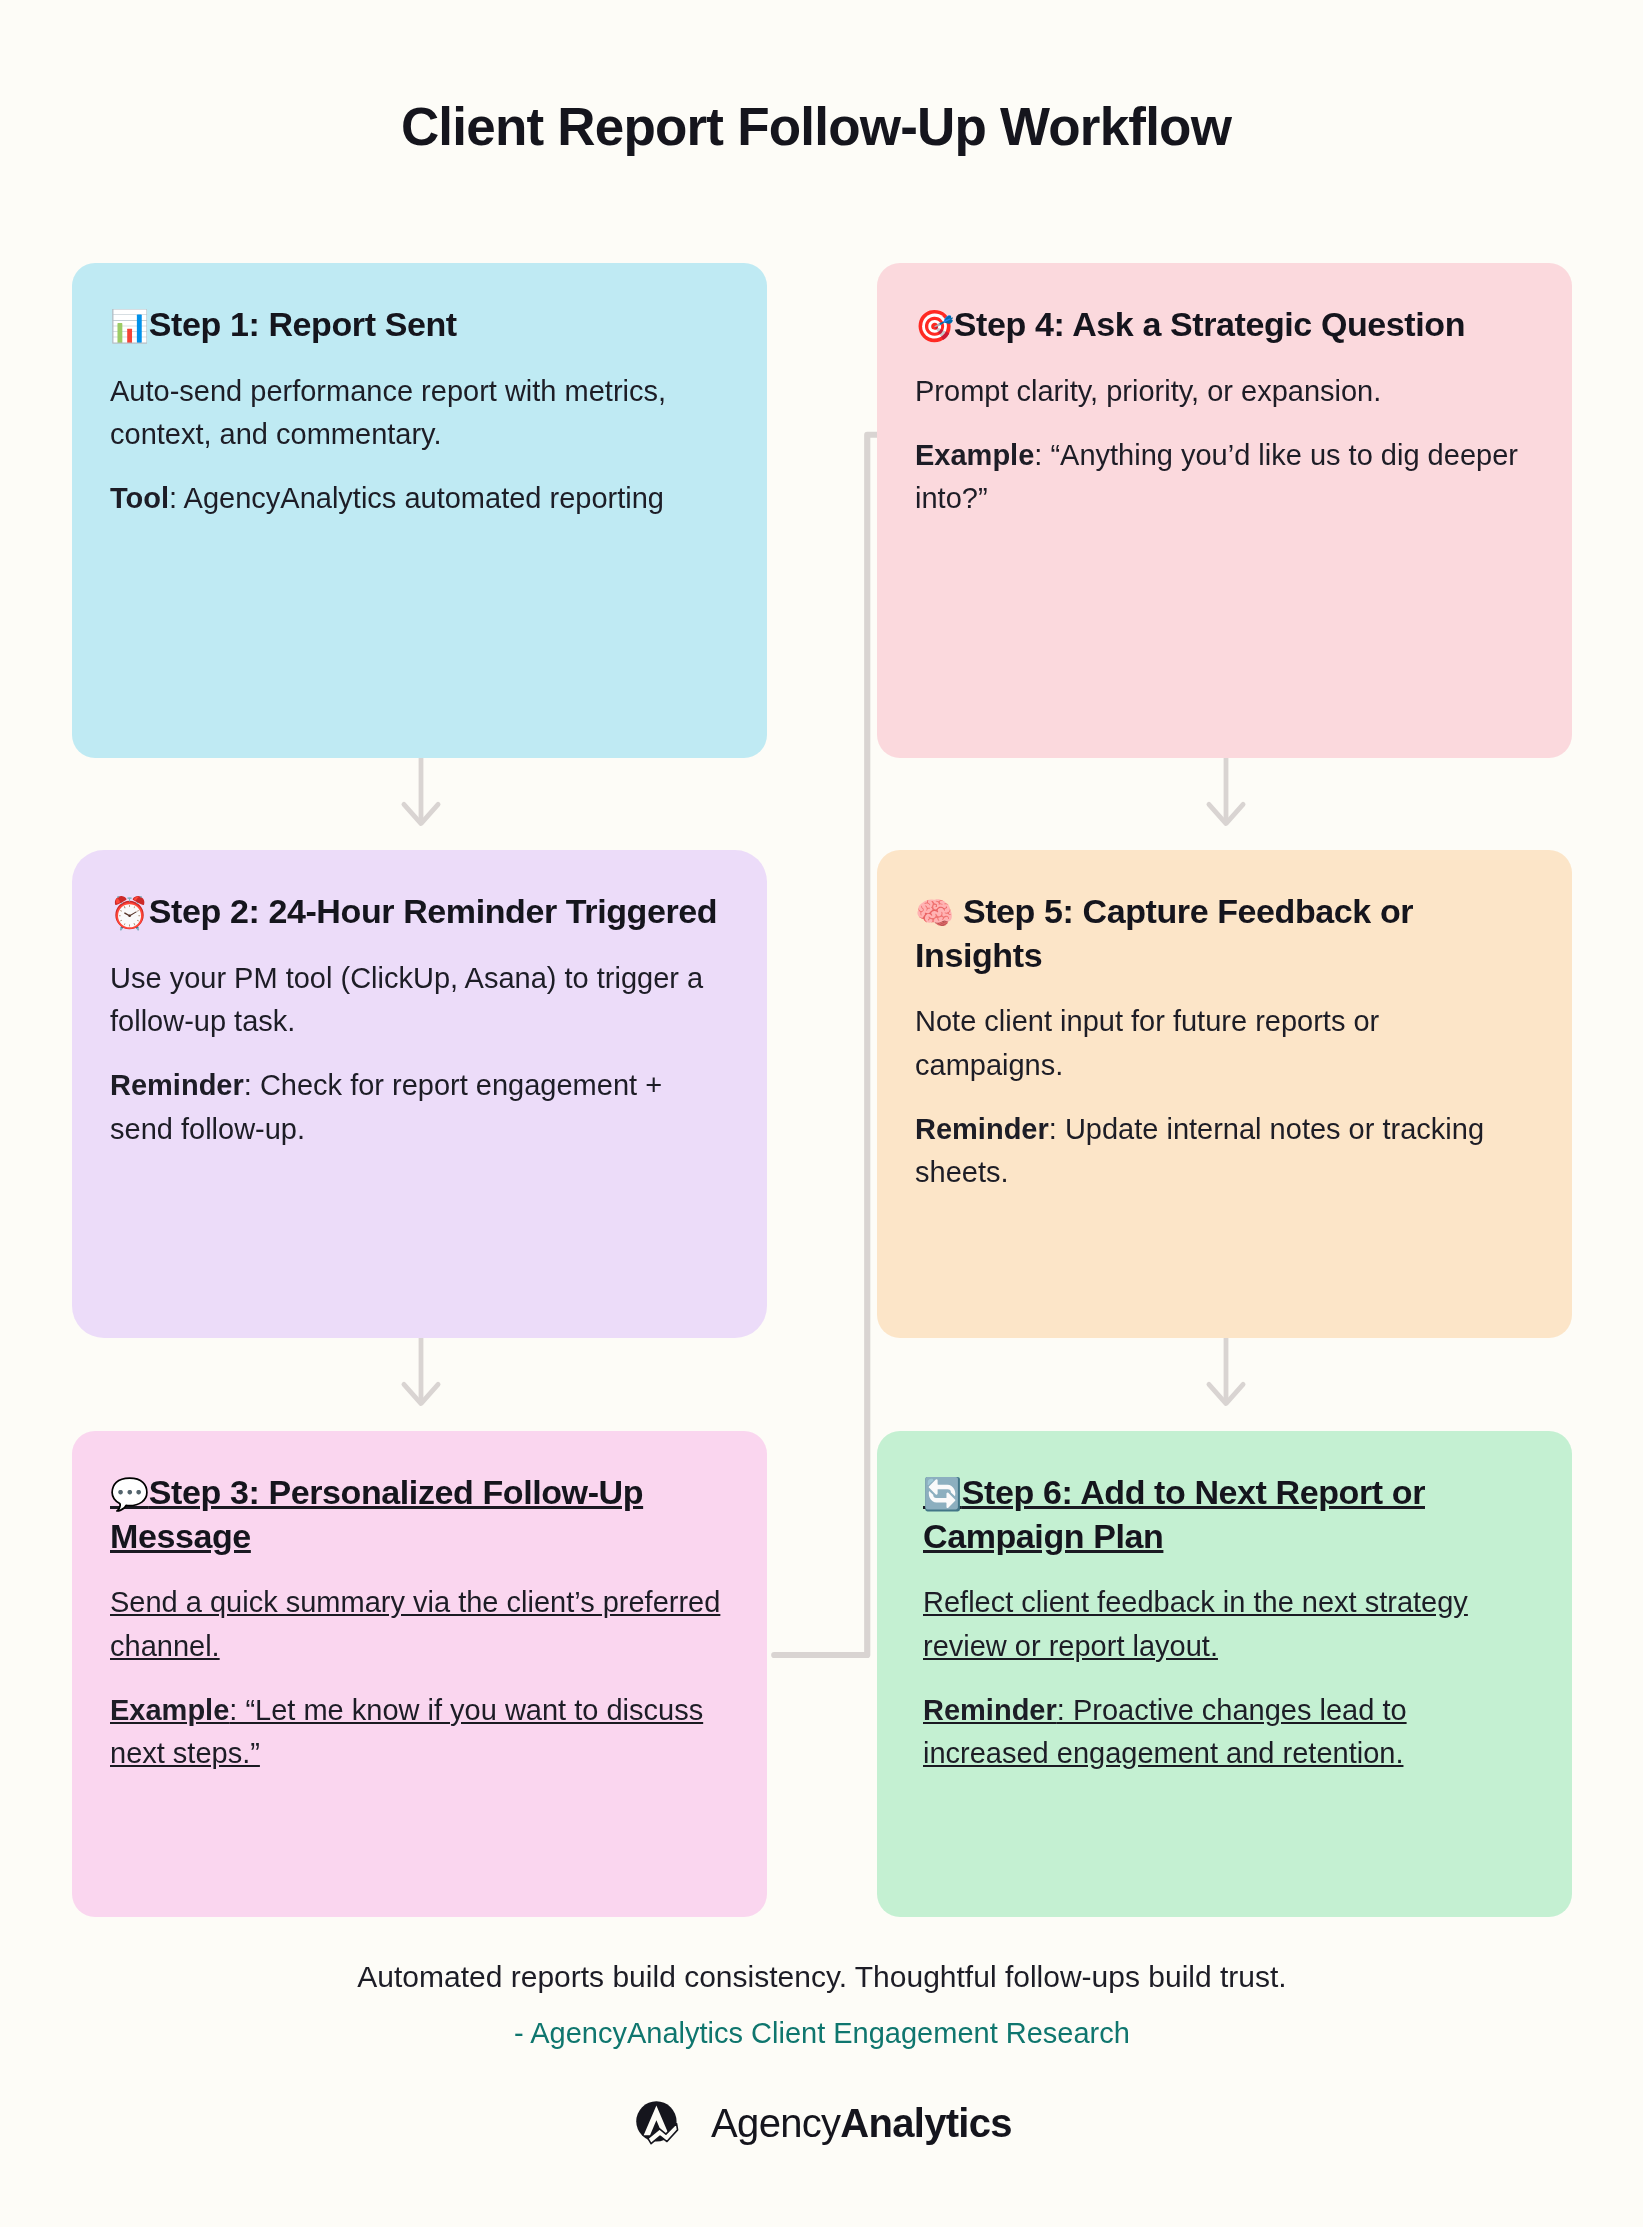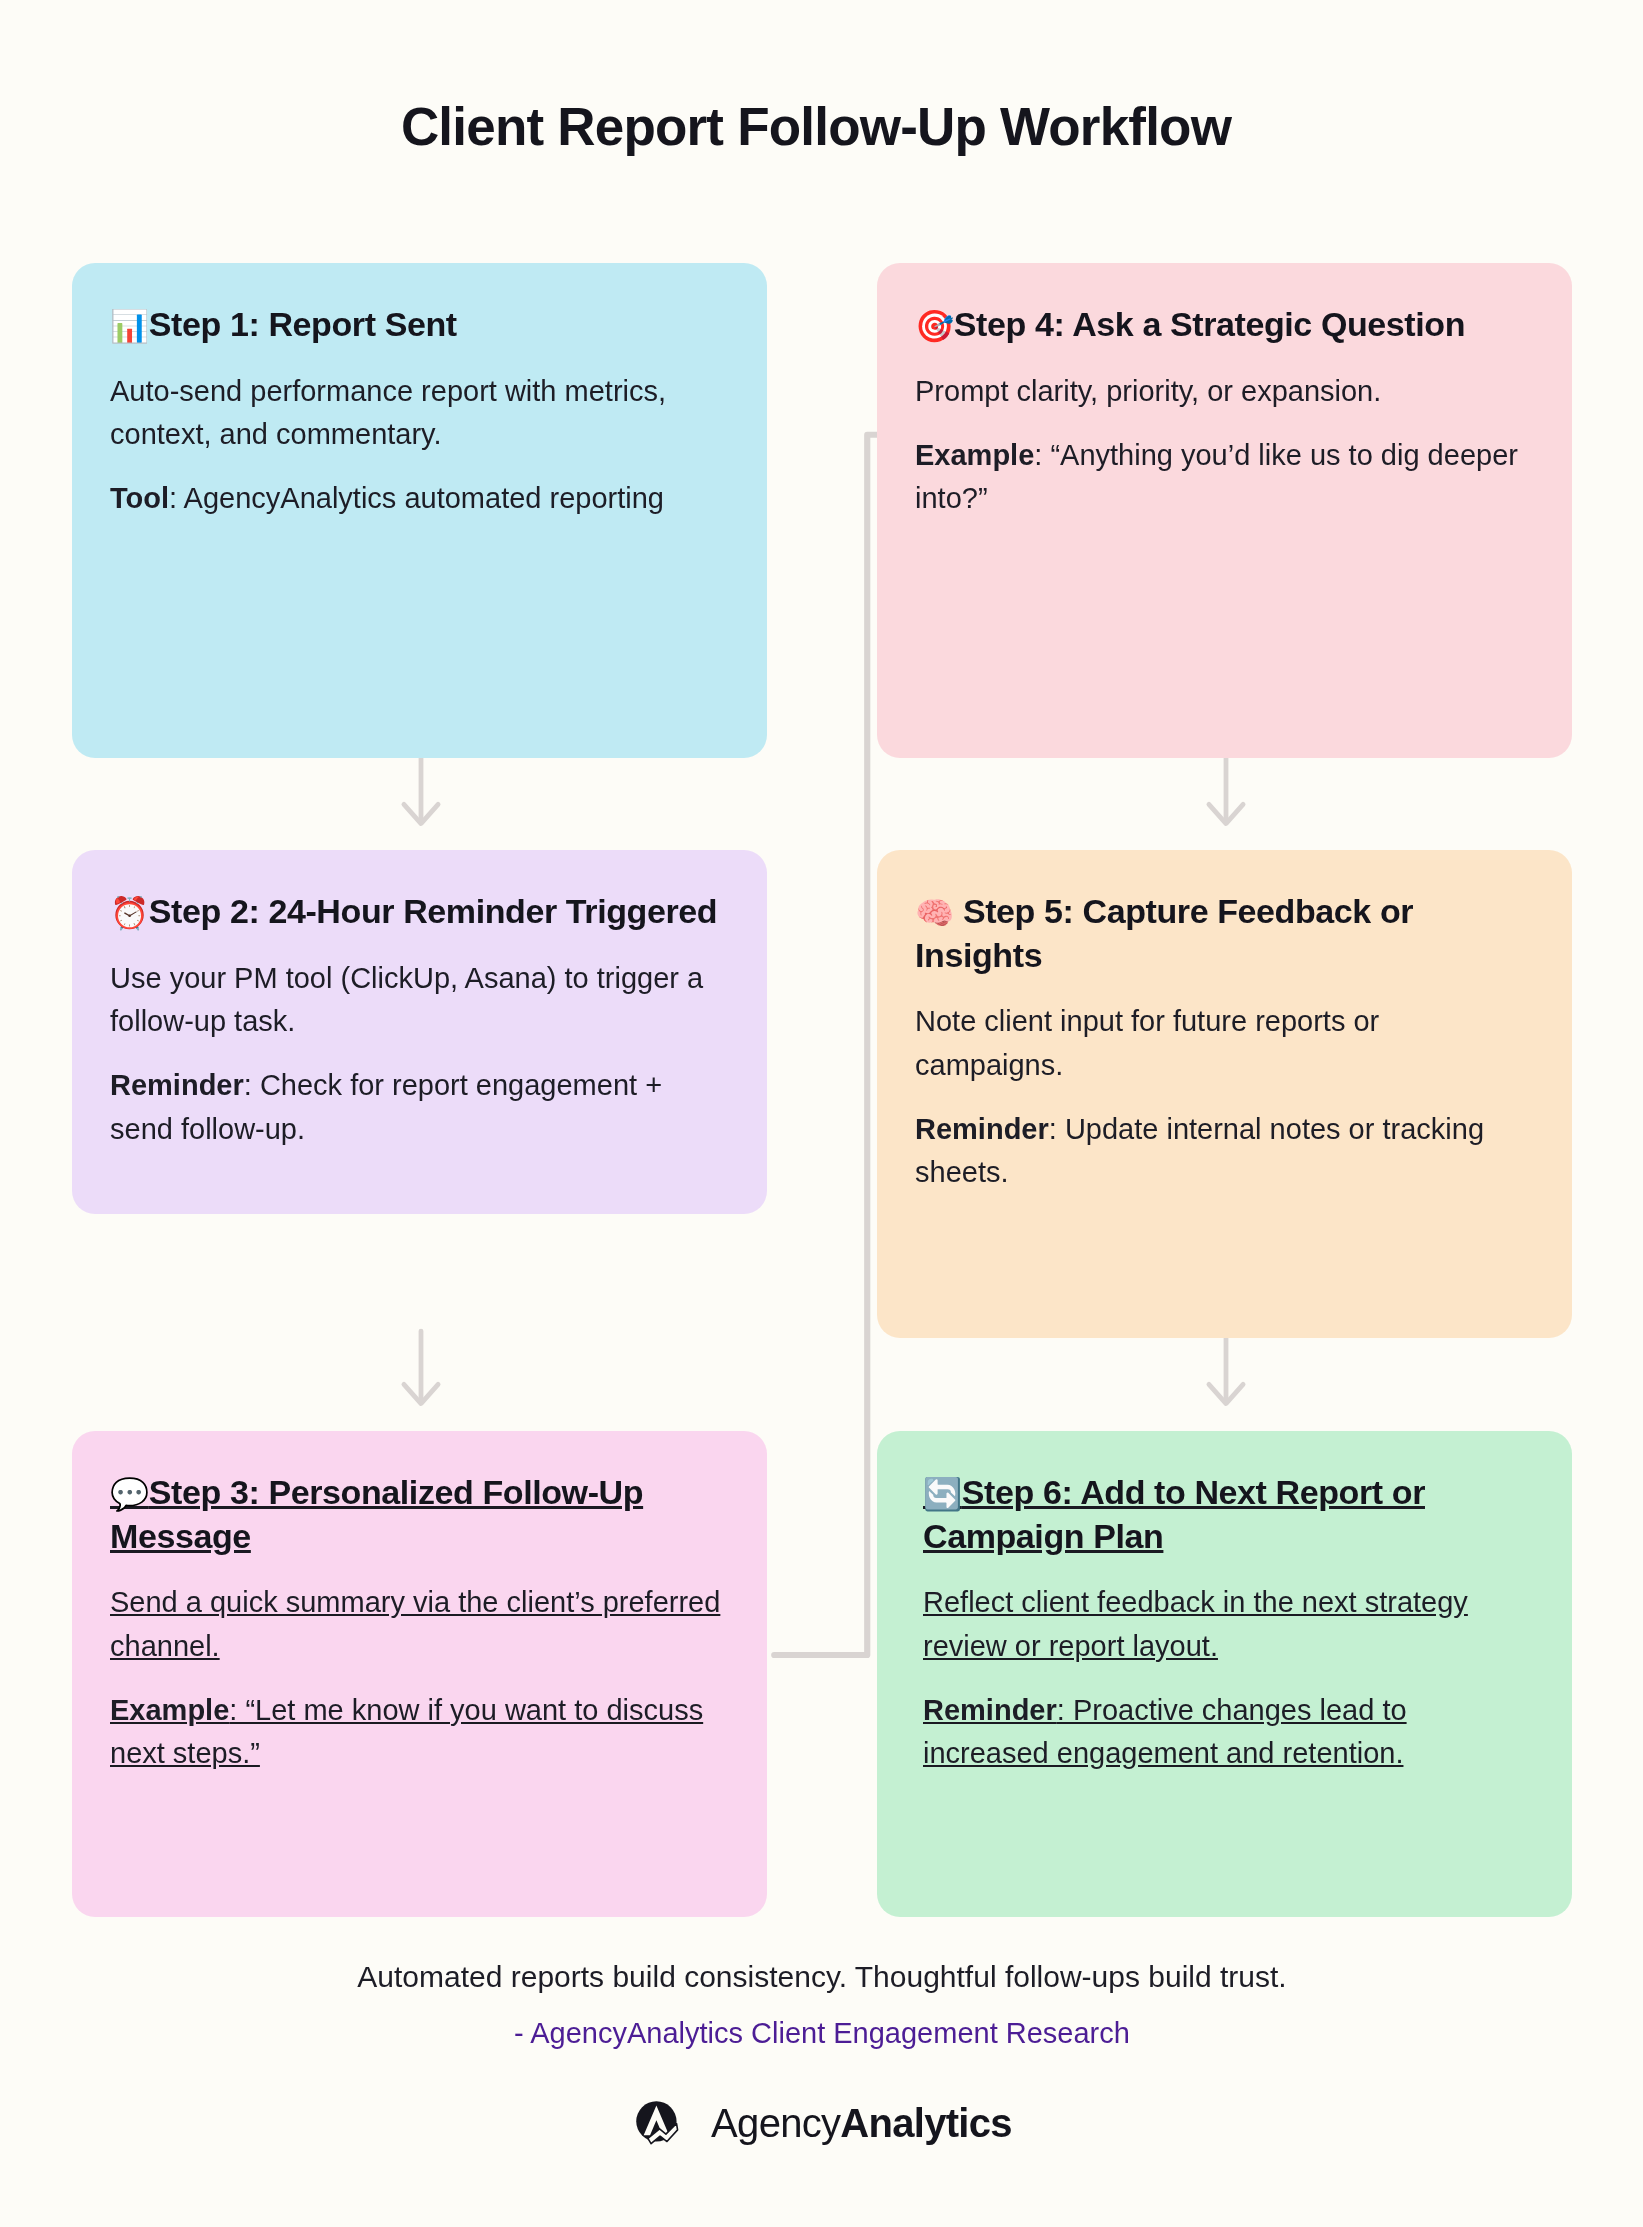--- a/index.html
+++ b/index.html
@@ -71,21 +71,21 @@
     margin-bottom: 20.5px;
     color: #1d1d26;
     font-weight: 400;
   }
   .card p:last-child { margin-bottom: 0; }
   .card p b { font-weight: 700; }
 
   
   #card-step1 { height: 495px; }
   #card-step4 { height: 495px; }
-  #card-step2 { height: 364px; }
+  #card-step2 { height: 488px; border-radius: 32px; }
   #card-step5 { height: 488px; }
   #card-step3 { height: 486px; }
   #card-step6 { height: 486px; }
 
   
   .conn-arrow {
     position: absolute;
     width: 62px;
     height: 82px;
     color: #d9d4d2;
@@ -117,21 +117,21 @@
   }
   .footer-line-1 {
     font-size: 30px;
     line-height: 1.4;
     color: #1d1d26;
   }
   .footer-line-2 {
     font-size: 29px;
     line-height: 1.4;
     margin-top: 15px;
-    color: #4c1d95;
+    color: #0f766e;
   }
 
   .brand {
     position: absolute;
     top: 2097px;
     left: 0;
     width: 1644px;
     display: flex;
     align-items: center;
     justify-content: center;

